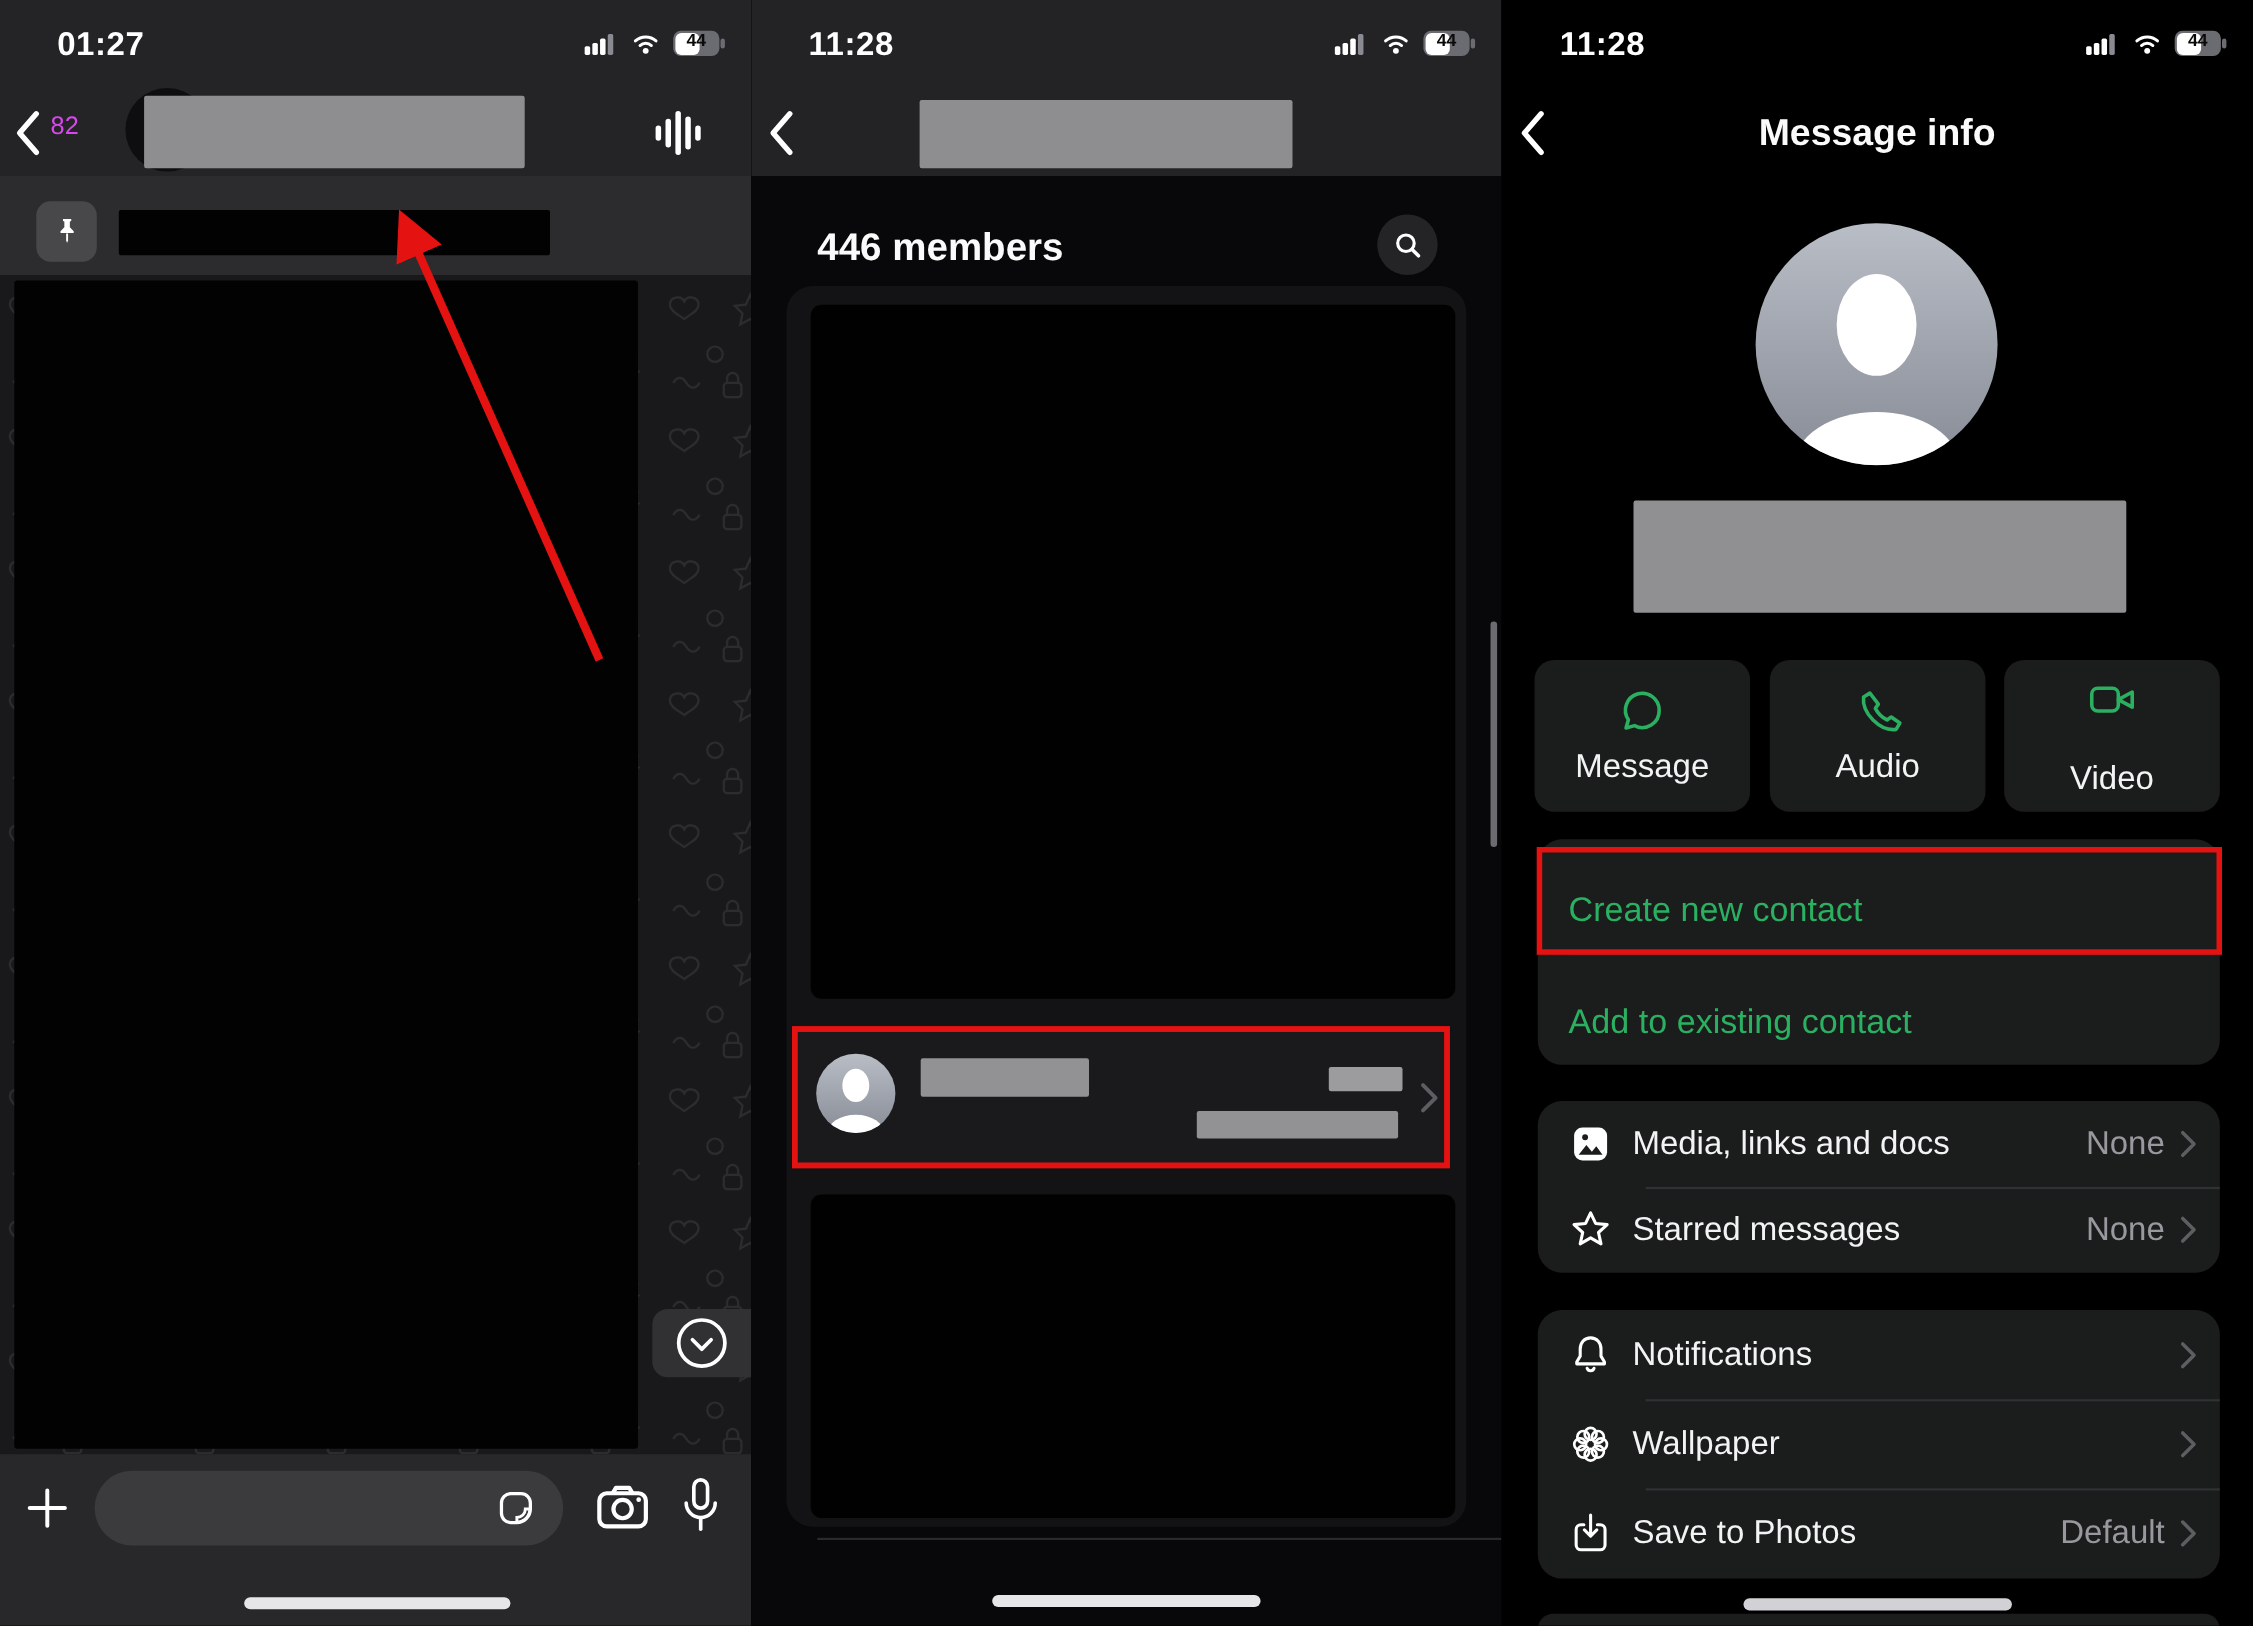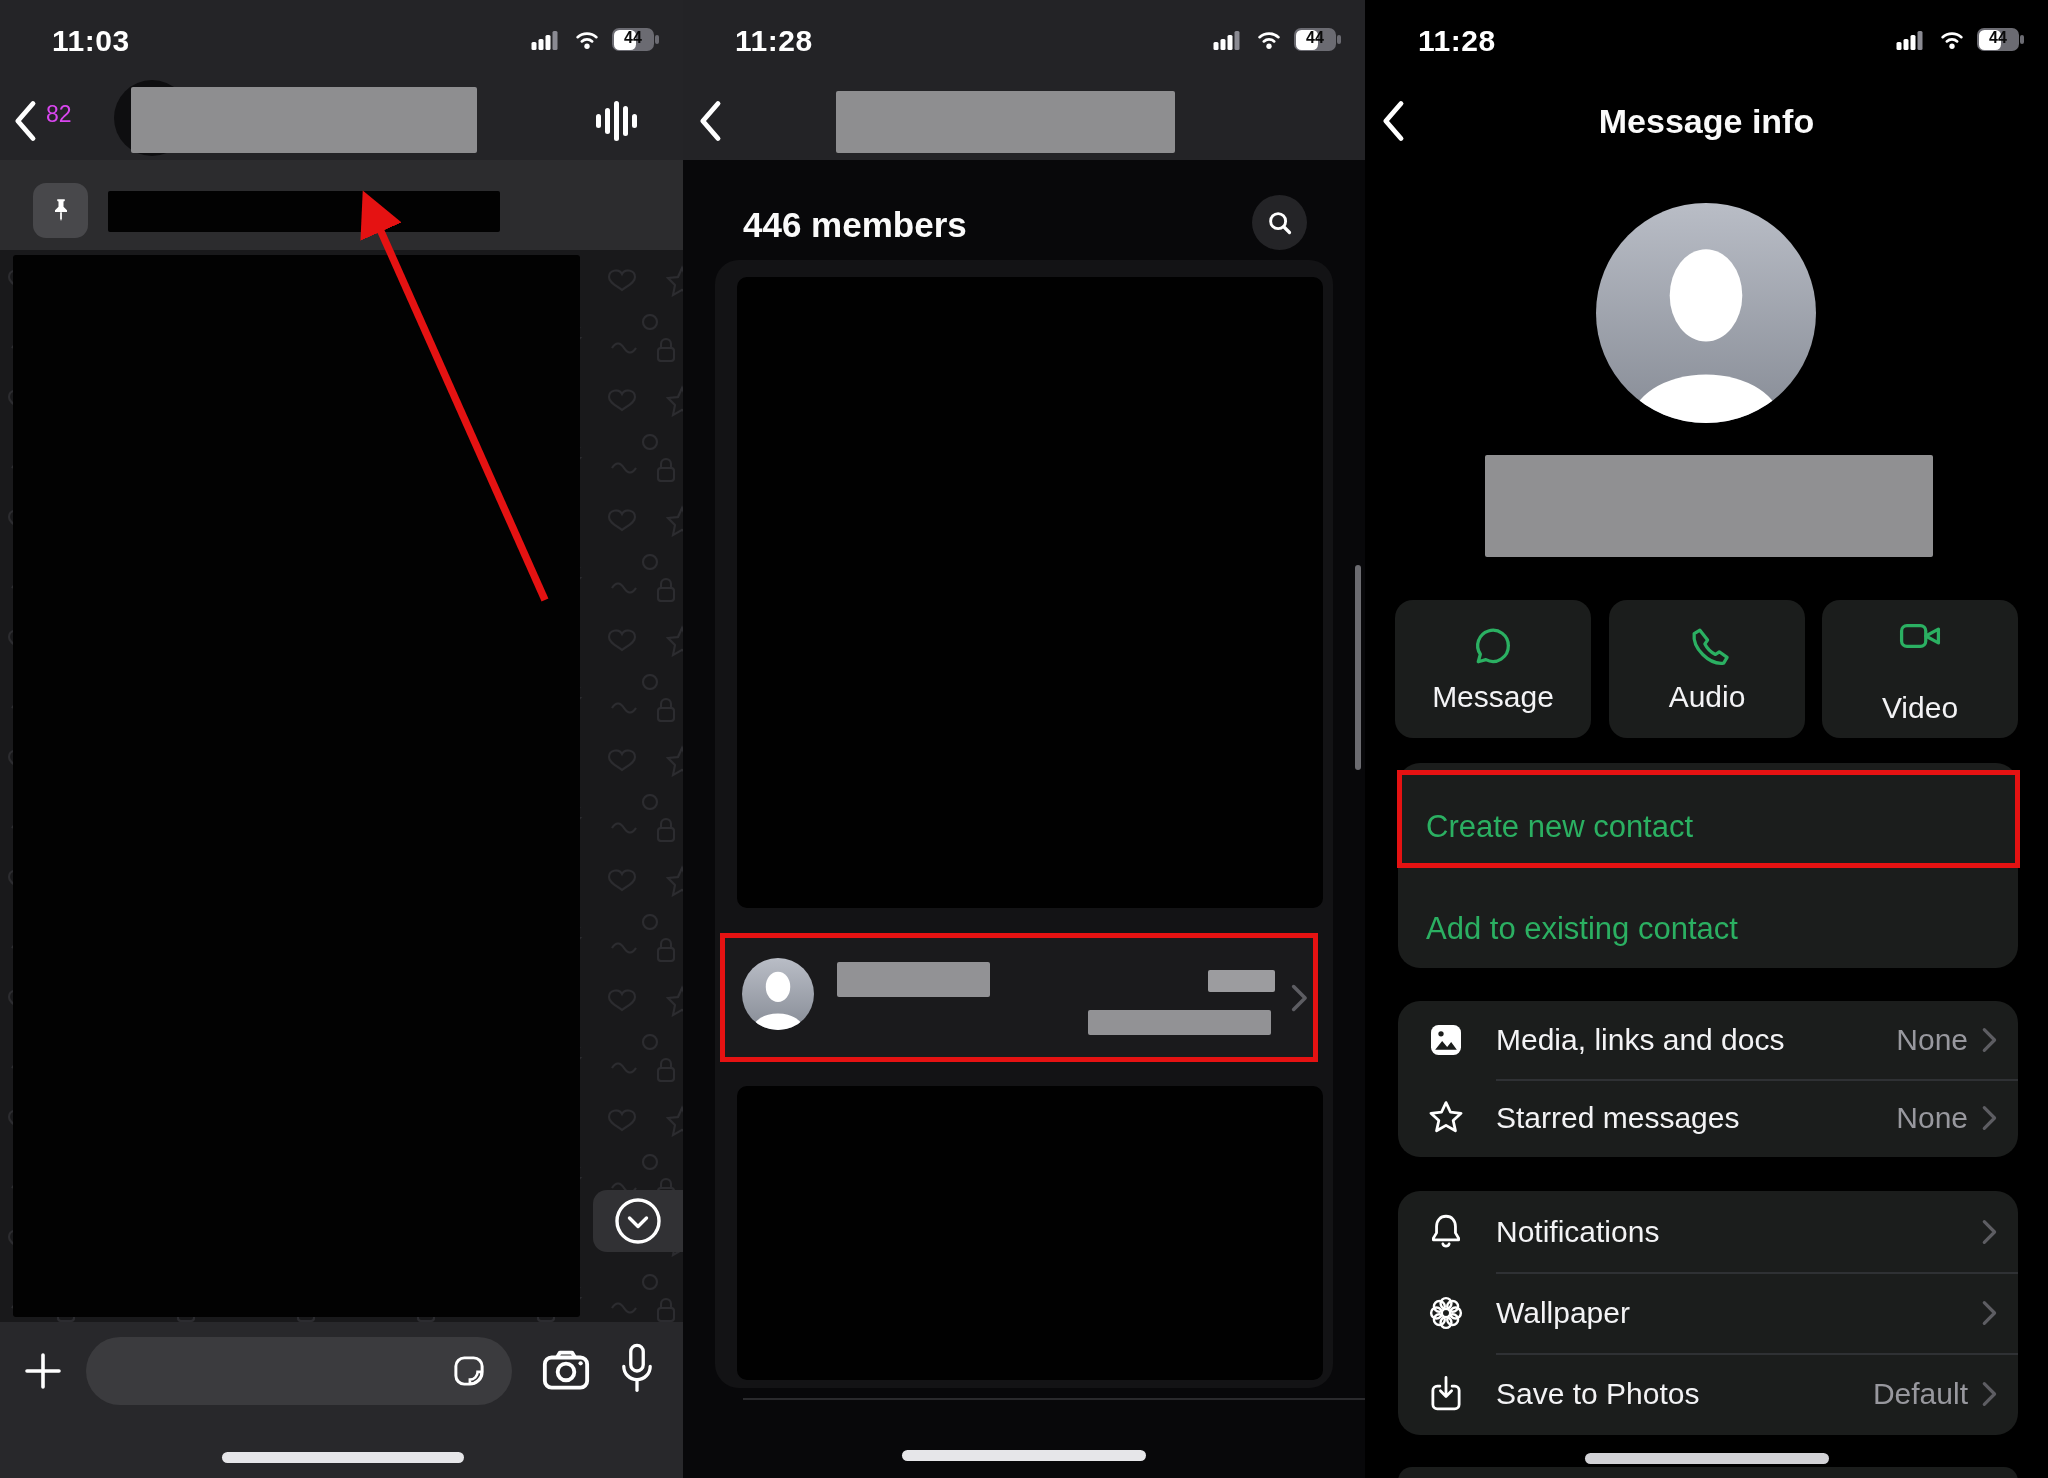--- a/index.html
+++ b/index.html
@@ -13,21 +13,21 @@
   .batt{position:relative;width:48px;height:23px;}
   .batt .shell{position:absolute;left:0;top:0;width:42px;height:23px;border-radius:7px;background:#6b6b72;}
   .batt .fill{position:absolute;left:1.5px;top:1.5px;width:22px;height:20px;border-radius:5.5px;background:#fff;}
   .batt .pct{position:absolute;left:0;top:1px;width:42px;text-align:center;font-size:16px;font-weight:700;color:#0a0a0a;}
   .batt .nub{position:absolute;left:43px;top:7px;width:4px;height:9px;border-radius:2px;background:#6b6b72;}
   .gbar{position:absolute;background:#8e8e90;border-radius:2px;}
   .blackbar{position:absolute;background:#020202;border-radius:2px;}
   .card{position:absolute;background:#1b1d1c;border-radius:22px;}
   .c-row{position:absolute;left:0;width:100%;display:flex;align-items:center;}
   .c-row .ric{width:44px;height:44px;margin-left:26px;flex:0 0 auto;display:flex;align-items:center;justify-content:center;}
-  .c-row .rlabel{margin-left:28px;font-size:30px;color:#f3f3f5;}
+  .c-row .rlabel{margin-left:16px;font-size:30px;color:#f3f3f5;}
   .c-row .rvalue{margin-left:auto;font-size:30px;color:#98989e;}
   .c-row .rchev{margin:0 20px 0 14px;flex:0 0 auto;display:flex;}
   .divider{position:absolute;right:0;height:2px;background:#2f3134;}
   .greenlink{font-size:31px;color:#2bb062;margin-top:24px;}
   .qbtn{position:absolute;top:600px;width:196px;height:138px;background:#1b1d1c;border-radius:18px;
     display:flex;flex-direction:column;align-items:center;justify-content:center;gap:10px;}
   .qbtn .qlabel{font-size:30px;color:#f3f3f5;}
   .redbox{position:absolute;border:5px solid #e51212;box-sizing:border-box;}
   .homebar{position:absolute;height:11px;border-radius:6px;background:#e6e6e9;}
   .avatar-clip{position:absolute;border-radius:50%;overflow:hidden;background:linear-gradient(#b9bdc6,#878c96);}
@@ -53,21 +53,21 @@
             <rect x="58" y="98" width="16" height="13" rx="3"></rect>
             <path d="M61 98v-4a5 5 0 0 1 10 0v4"></path>
           </g>
         </pattern>
       </defs>
       <rect width="683" height="1072" fill="url(#doodles)"></rect>
     </svg>
 
     <div class="abs" style="left:13px;top:255px;width:567px;height:1062px;background:#020202;border-radius:3px;"></div>
 
-    <div class="time" style="left:52px;">11:03</div>
+    <div class="time" style="left:52px;">01:27</div>
     <div class="sicons" style="left:528px;">
       <svg width="34" height="23" viewBox="0 0 27 23">
         <rect x="0" y="14" width="5" height="8" rx="1.5" fill="#fff"></rect>
           <rect x="7" y="11" width="5" height="11" rx="1.5" fill="#fff"></rect>
         <rect x="14" y="7" width="5" height="15" rx="1.5" fill="#fff"></rect>
           <rect x="21" y="3" width="5" height="19" rx="1.5" fill="#8a8a92"></rect>
       </svg>
       <svg width="32" height="23" viewBox="0 0 32 24">
         <circle cx="16" cy="19" r="2.8" fill="#fff"></circle>
         <path d="M10.6 14a8 8 0 0 1 10.8 0" stroke="#fff" stroke-width="2.8" fill="none" stroke-linecap="round"></path>

